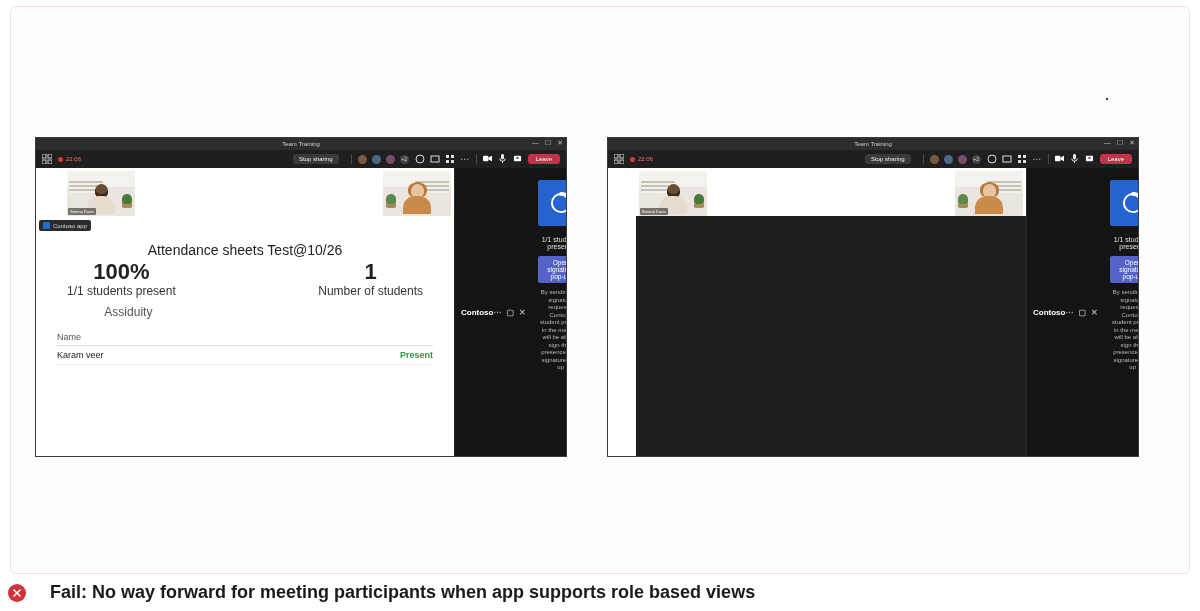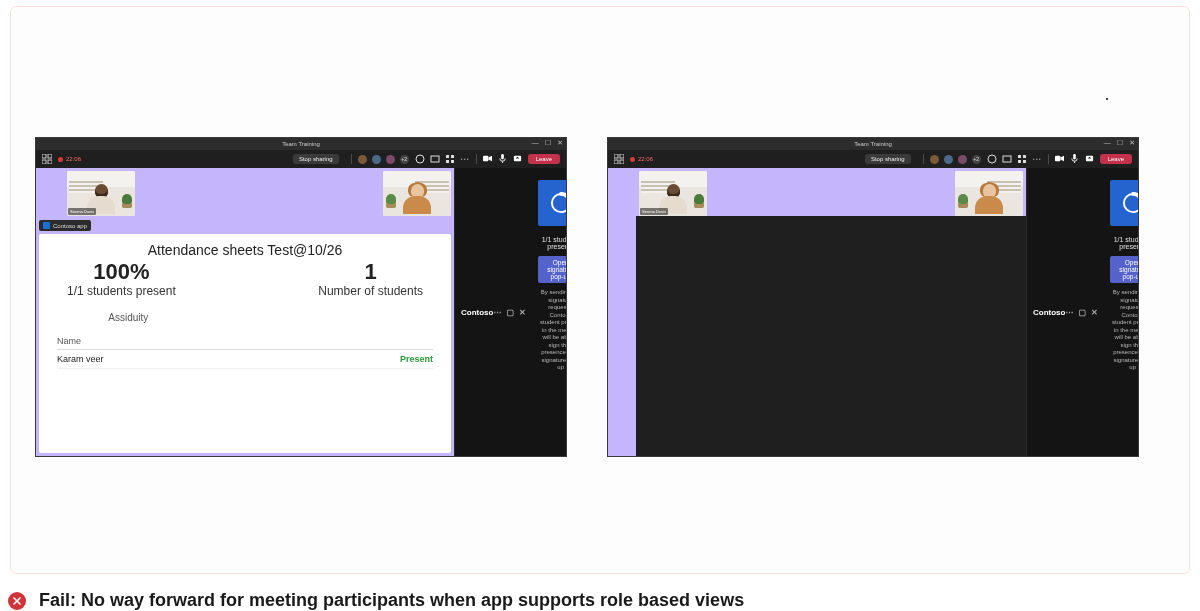--- a/index.html
+++ b/index.html
@@ -115,21 +115,21 @@
   
   .tw-body {
     flex:1;
     display:flex;
     background:#1f1f1f;
     overflow:hidden;
   }
   .stage {
     flex:1;
     position:relative;
-    background:#c4b5fd;
+    background:#ffffff;
     display:flex;
     flex-direction:column;
     overflow:hidden;
     padding-left:28px;
   }
   .stage-top {
     height: 48px;
     display:flex;
     justify-content:space-between;
     padding:3px 3px 0 3px;
@@ -223,21 +223,21 @@
   .metrics {
     display:flex;
     justify-content:space-between;
     align-items:flex-start;
     padding: 0 10px;
     margin-bottom:10px;
   }
   .metric { text-align:center; }
   .metric .big { font-size:22px; font-weight:700; line-height:1.1; }
   .metric .lbl1 { font-size:12px; color:#333; }
-  .metric .lbl2 { font-size:10px; color:#555; margin-top:14px; }
+  .metric .lbl2 { font-size:12px; color:#555; margin-top:7px; }
   .table-head {
     font-size:9px;
     color:#555;
     padding: 3px 0;
     border-bottom:1px solid #dcdcdc;
   }
   .table-row {
     display:flex;
     justify-content:space-between;
     padding:4px 0;
@@ -305,24 +305,24 @@
   .teams-window.right .video-tile.left { position:absolute; left:3px; top:3px; }
   .teams-window.right .video-tile.right { margin-left:auto; }
   .teams-window.right .stage-rest {
     flex:1;
     background:#1f1f1f;
   }
 
   
   .fail-strip {
     position:absolute;
-    left: 8px; bottom: 0;
+    left: 8px; bottom: 8px;
     display:flex;
     align-items:center;
-    gap:13px;
+    gap:24px;
   }
   .fail-icon {
     width:18px; height:18px;
     border-radius:50%;
     background:#d13438;
     display:flex; align-items:center; justify-content:center;
   }
   .fail-icon svg { width:10px; height:10px; }
   .fail-text {
     font-weight:700;

